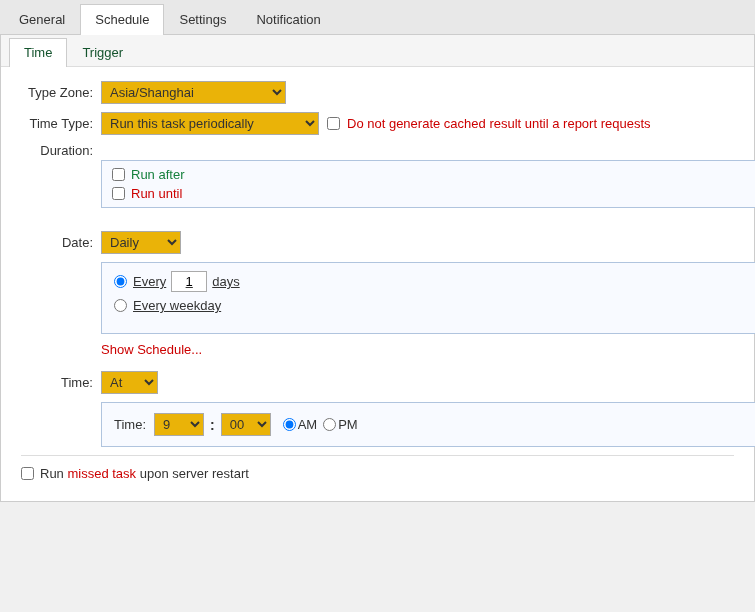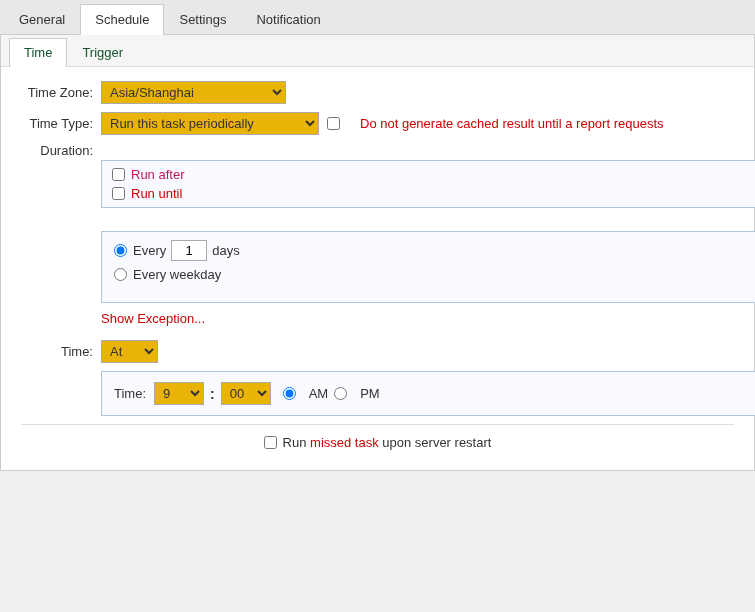--- a/index.html
+++ b/index.html
@@ -101,21 +101,21 @@
       width: 185px;
     }
     .timetype-select {
       width: 218px;
     }
     .cached-label {
       margin-left: 8px;
       color: #c00;
       font-size: 13px;
       display: flex;
-      gap: 17px;
+      gap: 4px;
     }
     .cached-checkbox {
       margin-right: 3px;
     }
 
     
     .duration-section {
       margin-bottom: 23px;
     }
     .duration-label-row {
@@ -143,21 +143,21 @@
       align-items: center;
       margin-bottom: 4px;
       font-size: 13px;
     }
     .duration-box .checkbox-row:last-child {
       margin-bottom: 0;
     }
     .duration-box .checkbox-row input[type="checkbox"] {
       margin-right: 6px;
     }
-    .run-after { color: #be185d; text-align: center; }
+    .run-after { color: #15803d; text-align: center; }
     .run-until { color: #c00; }
 
     
     .date-row {
       display: flex;
       align-items: center;
       margin-bottom: 8px;
       margin-top: 6px;
     }
     .date-label {
@@ -178,20 +178,21 @@
       padding: 8px 12px;
       width: 660px;
       margin-left: 80px;
       margin-bottom: 6px;
     }
     .recurrence-row {
       display: flex;
       align-items: center;
       margin-bottom: 6px;
       font-size: 13px;
+      text-decoration: underline;
     }
     .recurrence-row:last-child {
       margin-bottom: 12px;
     }
     .recurrence-row input[type="radio"] {
       margin-right: 6px;
     }
     .days-input {
       width: 36px;
       border: 1px solid #aaa;
@@ -252,31 +253,30 @@
     }
     .ampm-radio {
       display: flex;
       align-items: center;
       margin-left: 8px;
       gap: 6px;
     }
     .ampm-radio label {
       display: flex;
       align-items: center;
-      gap: 13px;
+      gap: 2px;
       cursor: pointer;
     }
 
     
     .bottom-row {
       display: flex;
       align-items: center;
       margin-top: 10px;
       font-size: 13px;
-      justify-content: center;
     }
     .bottom-row input[type="checkbox"] {
       margin-right: 6px;
     }
     .missed-task-label {
       color: #c00;
     }
     .missed-task-normal {
       color: #333;
     }
@@ -302,21 +302,21 @@
 
   <div class="sub-tabs">
     <div class="sub-tab active">Time</div>
     <div class="sub-tab">Trigger</div>
   </div>
 
   <div class="form-area">
 
     
     <div class="form-row">
-      <span class="form-label">Time Zone:</span>
+      <span class="form-label">Type Zone:</span>
       <select class="timezone-select">
         <option>Asia/Shanghai</option>
         <option>UTC</option>
         <option>America/New_York</option>
         <option>Europe/London</option>
       </select>
     </div>
 
     
     <div class="form-row">
@@ -343,37 +343,46 @@
           <span class="run-after">Run after</span>
         </div>
         <div class="checkbox-row">
           <input type="checkbox" style="">
           <span class="run-until">Run until</span>
         </div>
       </div>
     </div>
 
     
+    <div class="date-row">
+      <span class="date-label">Date:</span>
+      <select class="date-select">
+        <option>Daily</option>
+        <option>Weekly</option>
+        <option>Monthly</option>
+        <option>Yearly</option>
+      </select>
+    </div>
 
     
     <div class="recurrence-box">
       <div class="recurrence-row">
         <input type="radio" name="recurrence" checked="" style="">
         <span>Every</span>
         <input type="text" class="days-input" value="1" style="">
         <span>days</span>
       </div>
       <div class="recurrence-row">
         <input type="radio" name="recurrence" style="">
         <span>Every weekday</span>
       </div>
     </div>
 
     
-    <a href="#" class="show-exception">Show Exception...</a>
+    <a href="#" class="show-exception">Show Schedule...</a>
 
     
     <div class="time-at-row">
       <span class="form-label">Time:</span>
       <select class="at-select">
         <option>At</option>
         <option>Every</option>
       </select>
     </div>
 

